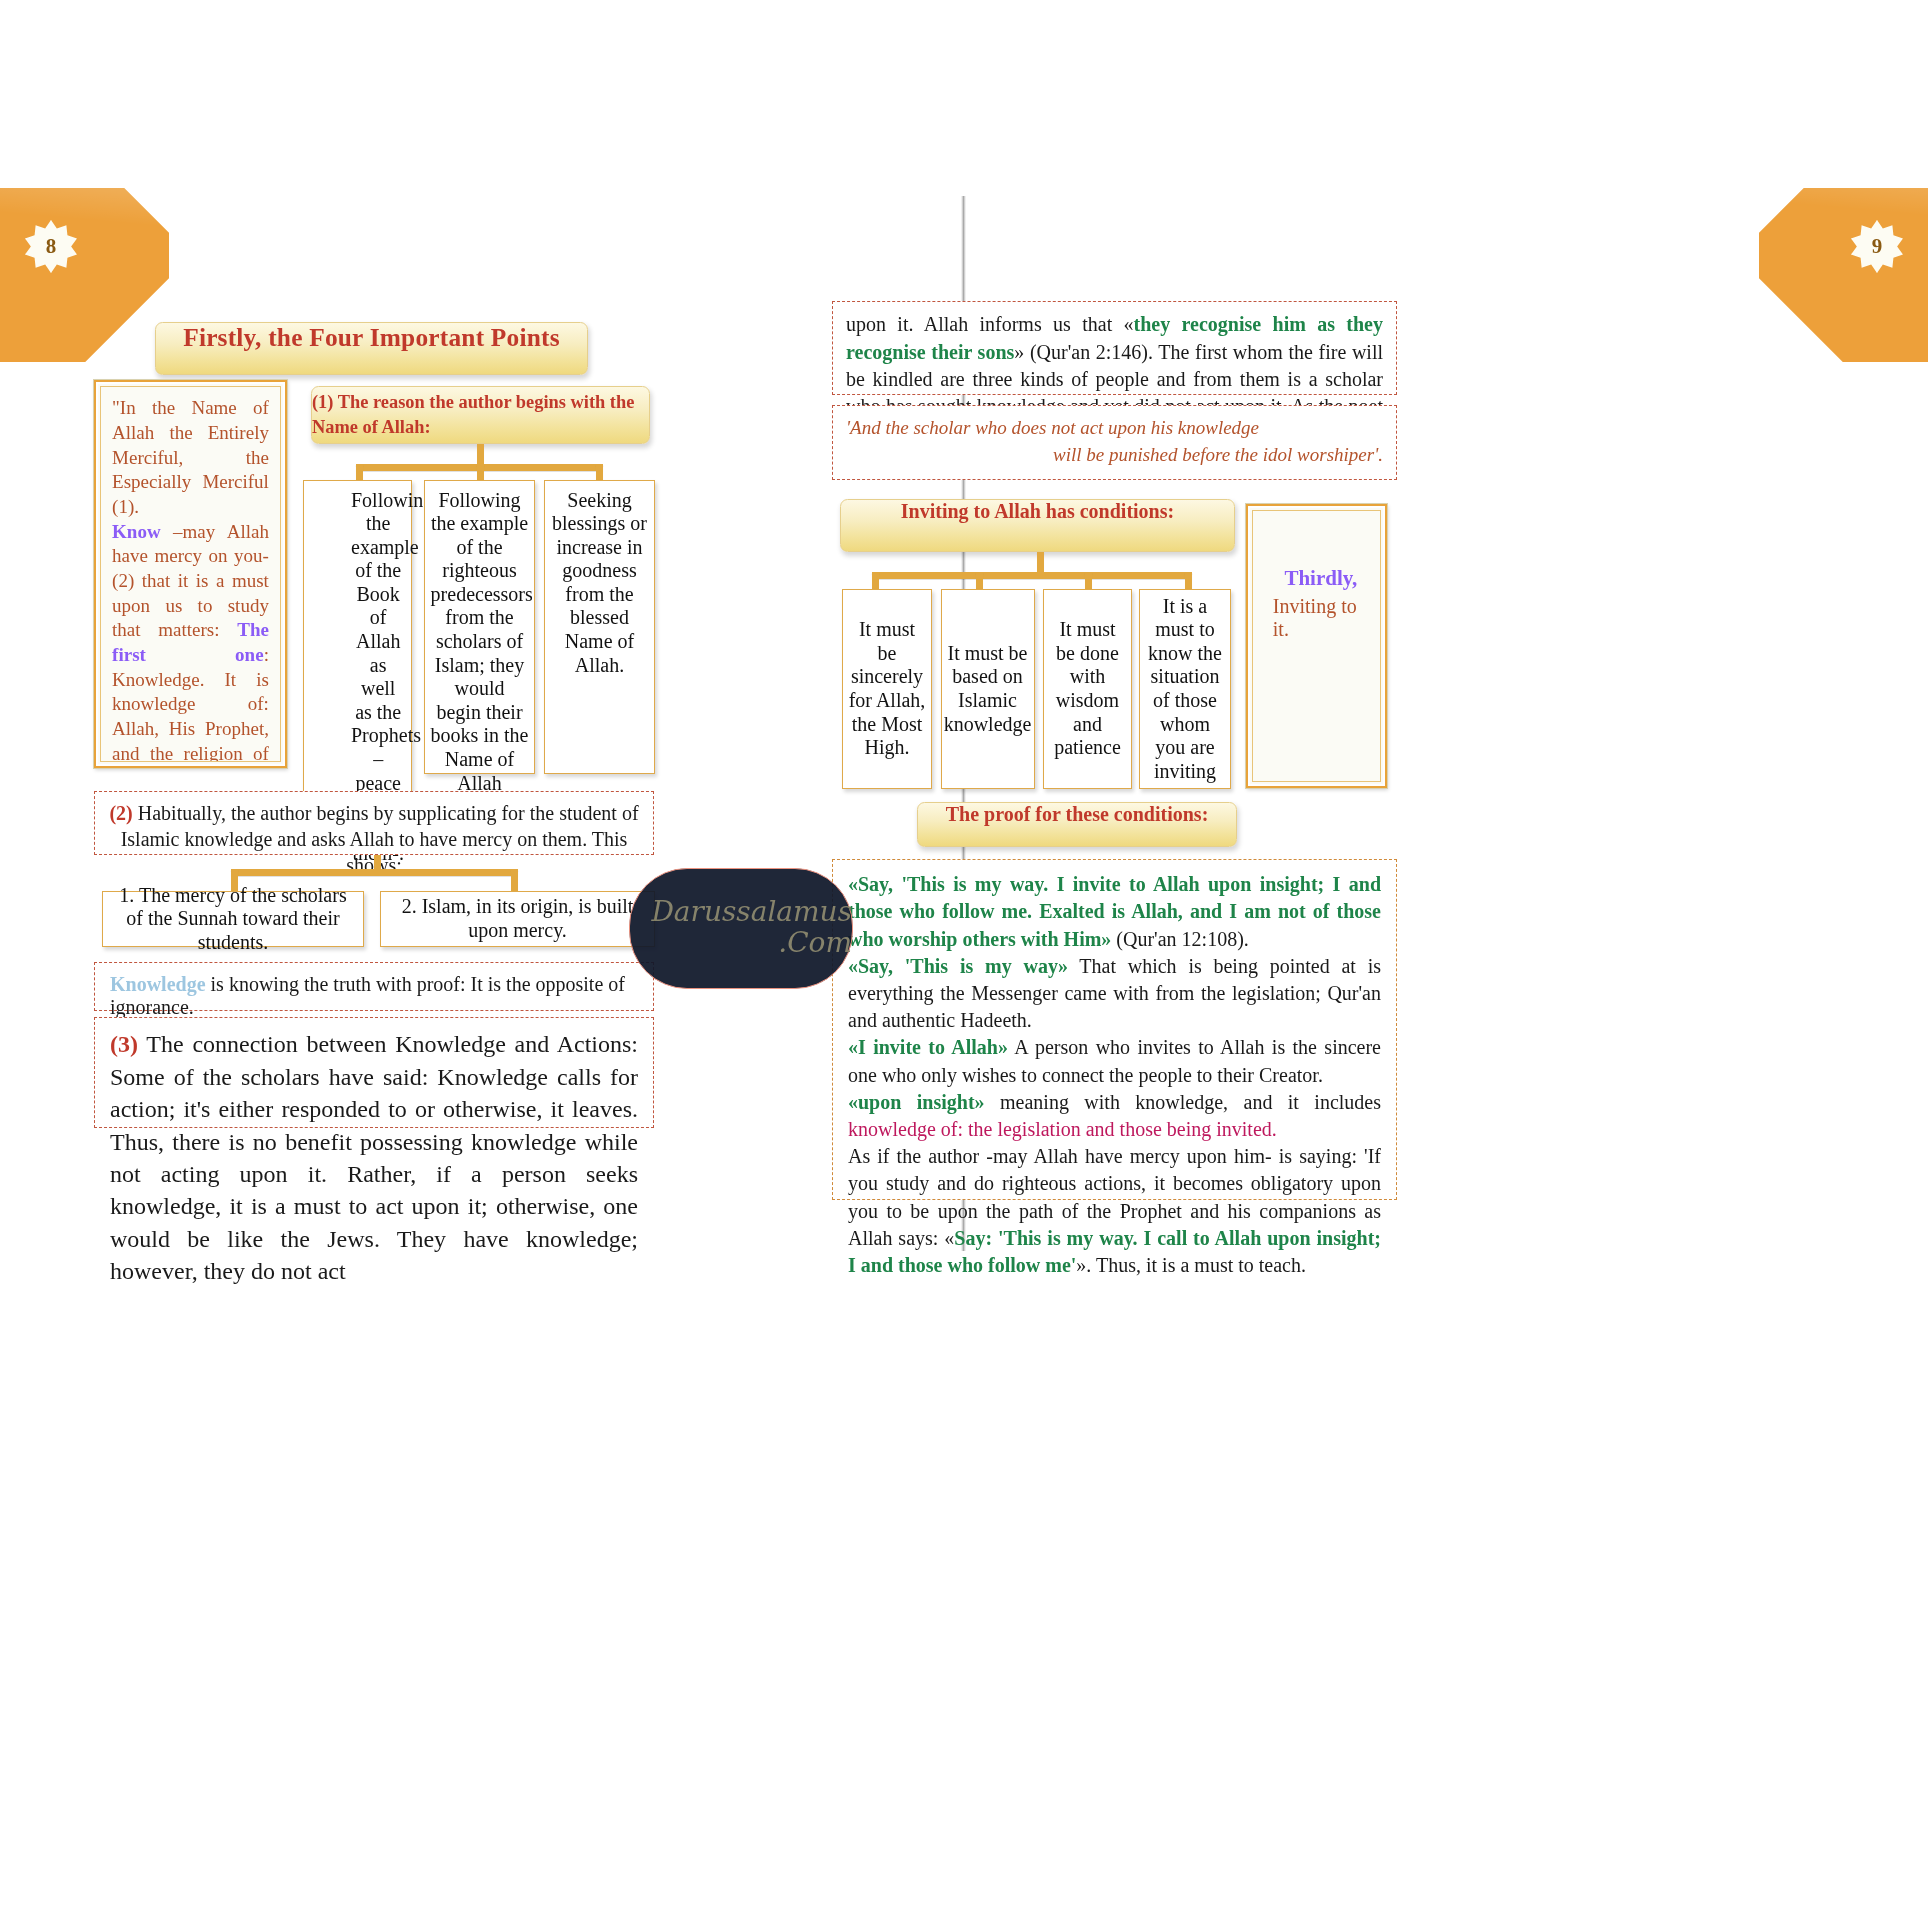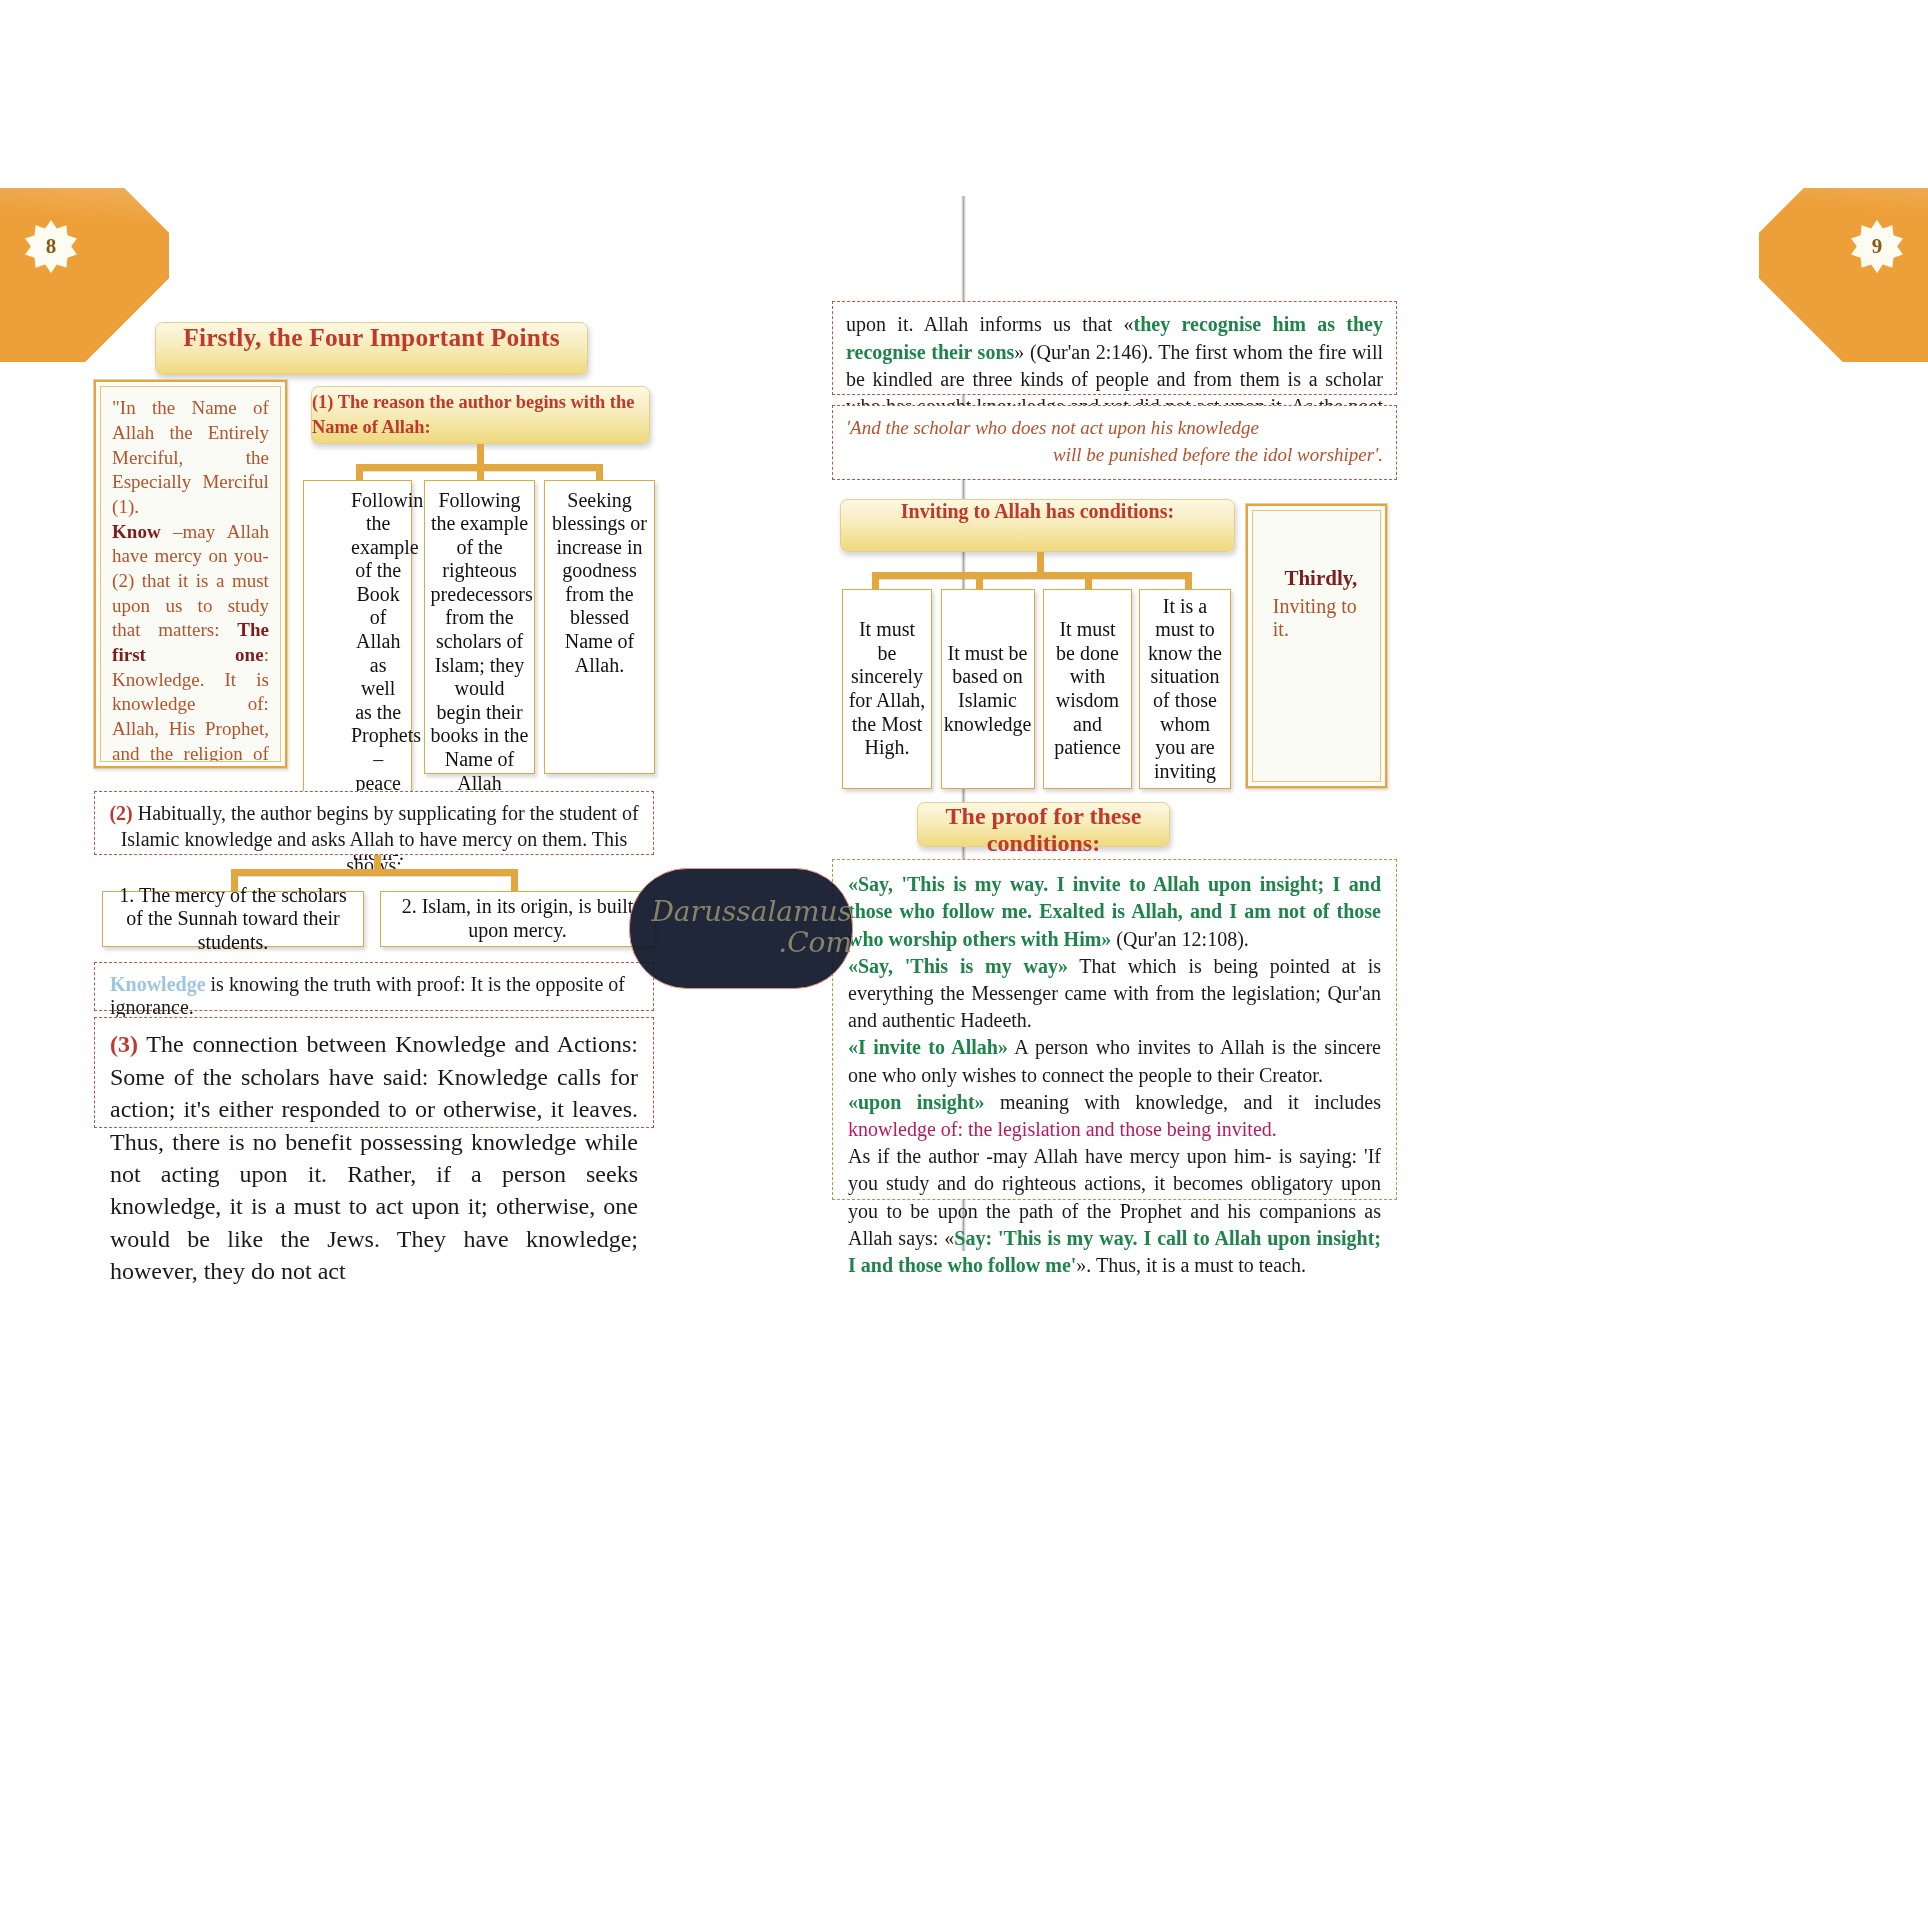--- a/index.html
+++ b/index.html
@@ -118,21 +118,21 @@
     background:#fff;
   }
   .dashed.orange{border-color:#d08a3a;}
 
   
   .conn{position:absolute;background:#e2a83f;box-shadow:0 0.9px 0.9px rgba(0,0,0,.12);}
   .conn.v{width:6.6px;}
   .conn.h{height:6.6px;}
   .redb{color:#c0392b;font-weight:bold;}
   .brown{color:#b4532c;}
-  .brownb{color:#7f1d1d;font-weight:bold;}
+  .brownb{color:#8b5cf6;font-weight:bold;}
   .green{color:#1e8449;font-weight:bold;}
   .blue{color:#9dc6e0;font-weight:bold;}
   .orange-t{color:#be185d;}
   .ital{font-style:italic;}
 
   
   .watermark{
     position:absolute;left:629px;top:868px;width:222px;height:119px;
     background:#0f172a;
     border:1.9px solid #e98a76;
@@ -283,21 +283,21 @@
       <span>It is a must to know the situation of those whom you are inviting</span>
     </div>
 
     <div class="gold-box" style="left:282px;top:504px;width:141px;height:284px;">
       <div class="inner" style="display:flex;flex-direction:column;align-items:center;justify-content:flex-start;padding-top:55px;padding-left:20px;">
         <div class="brownb" style="font-size:21px;">Thirdly,</div>
         <div class="brown" style="font-size:20px;margin-top:3.8px;">Inviting to it.</div>
       </div>
     </div>
 
-    <div class="banner" style="left:-47px;top:802px;width:253px;height:45px;font-size:24px;">
+    <div class="banner" style="left:-47px;top:802px;width:320px;height:45px;font-size:20px;">
       <span>The proof for these conditions:</span>
     </div>
 
     <div class="dashed orange" style="left:-132px;top:859px;width:565px;height:341px;padding:11.3px 15px;font-size:20px;line-height:1.36;text-align:justify;">
       <div>
         <span class="green">«Say, 'This is my way. I invite to Allah upon insight; I and those who follow me. Exalted is Allah, and I am not of those who worship others with Him»</span><span> (Qur'an 12:108).</span>
       </div>
       <div>
         <span class="green">«Say, 'This is my way»</span><span> That which is being pointed at is everything the Messenger came with from the legislation; Qur'an and authentic Hadeeth.</span>
       </div>

